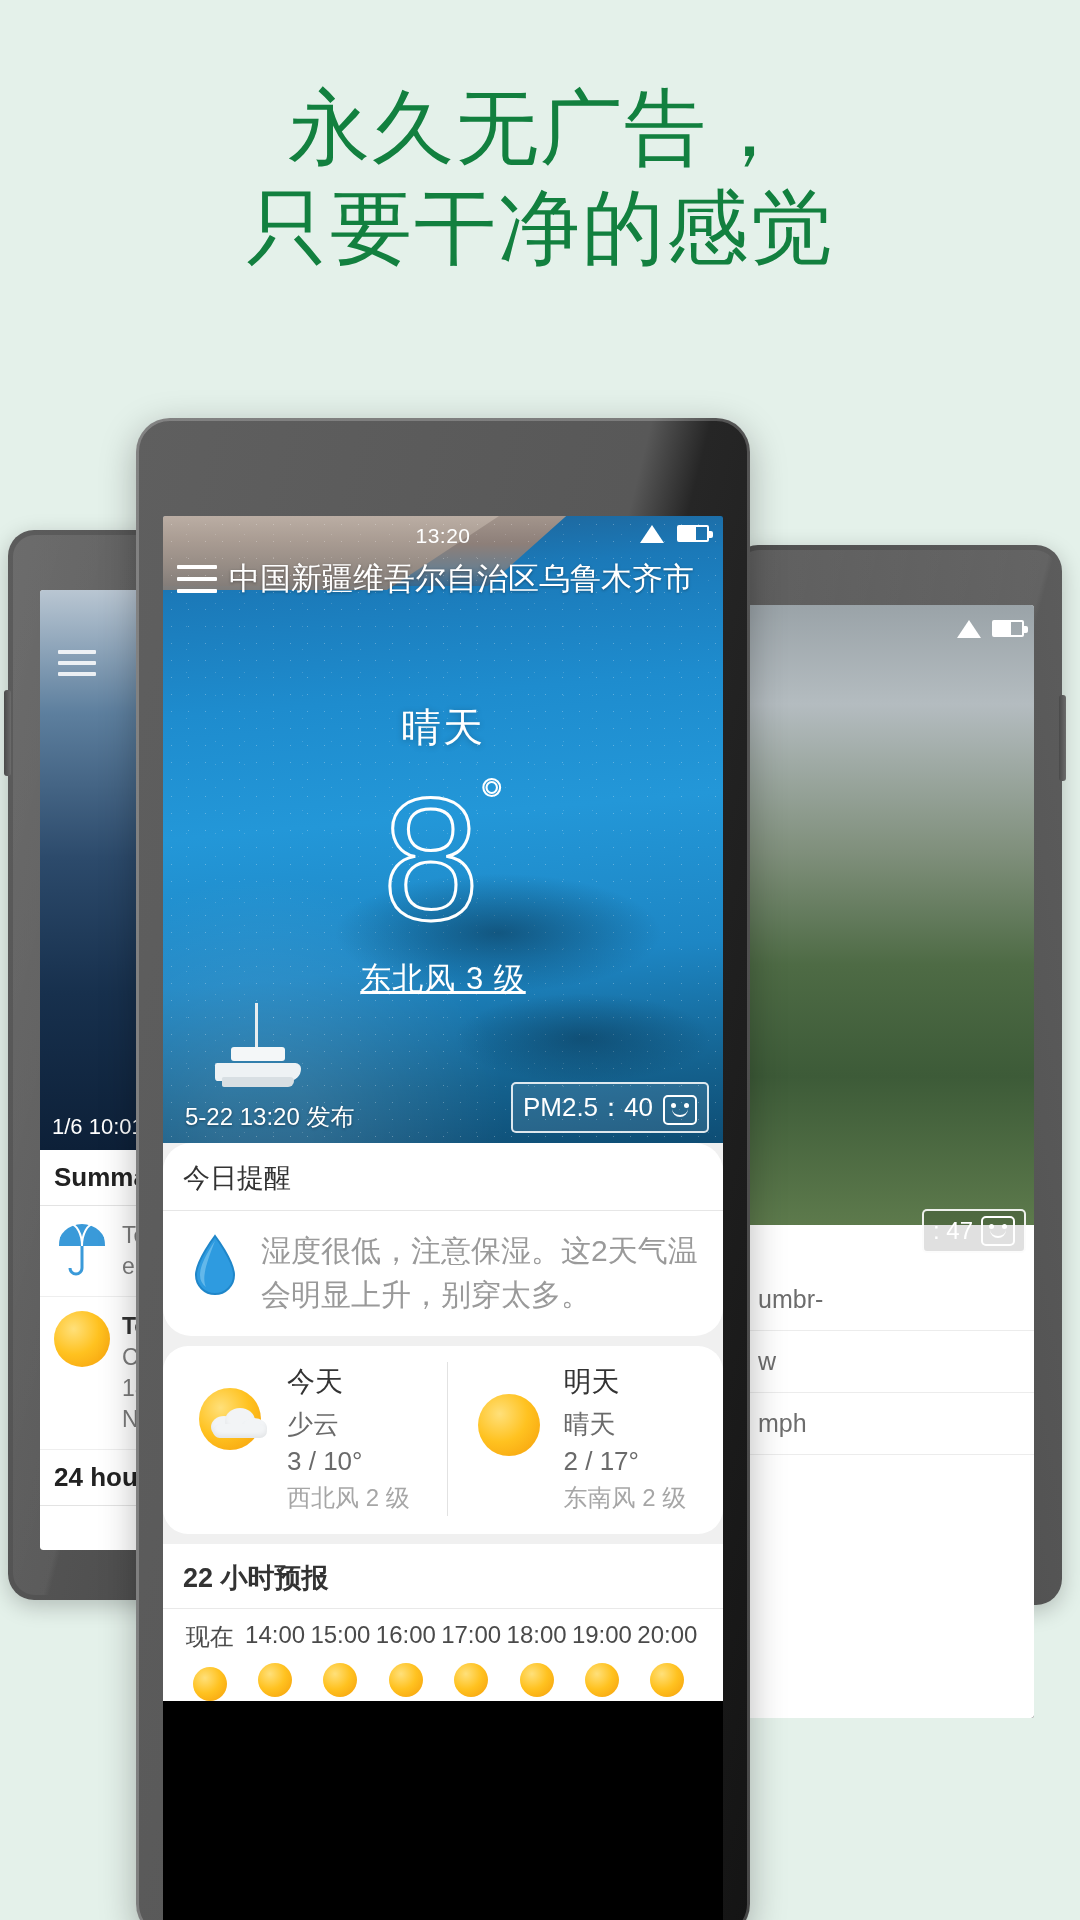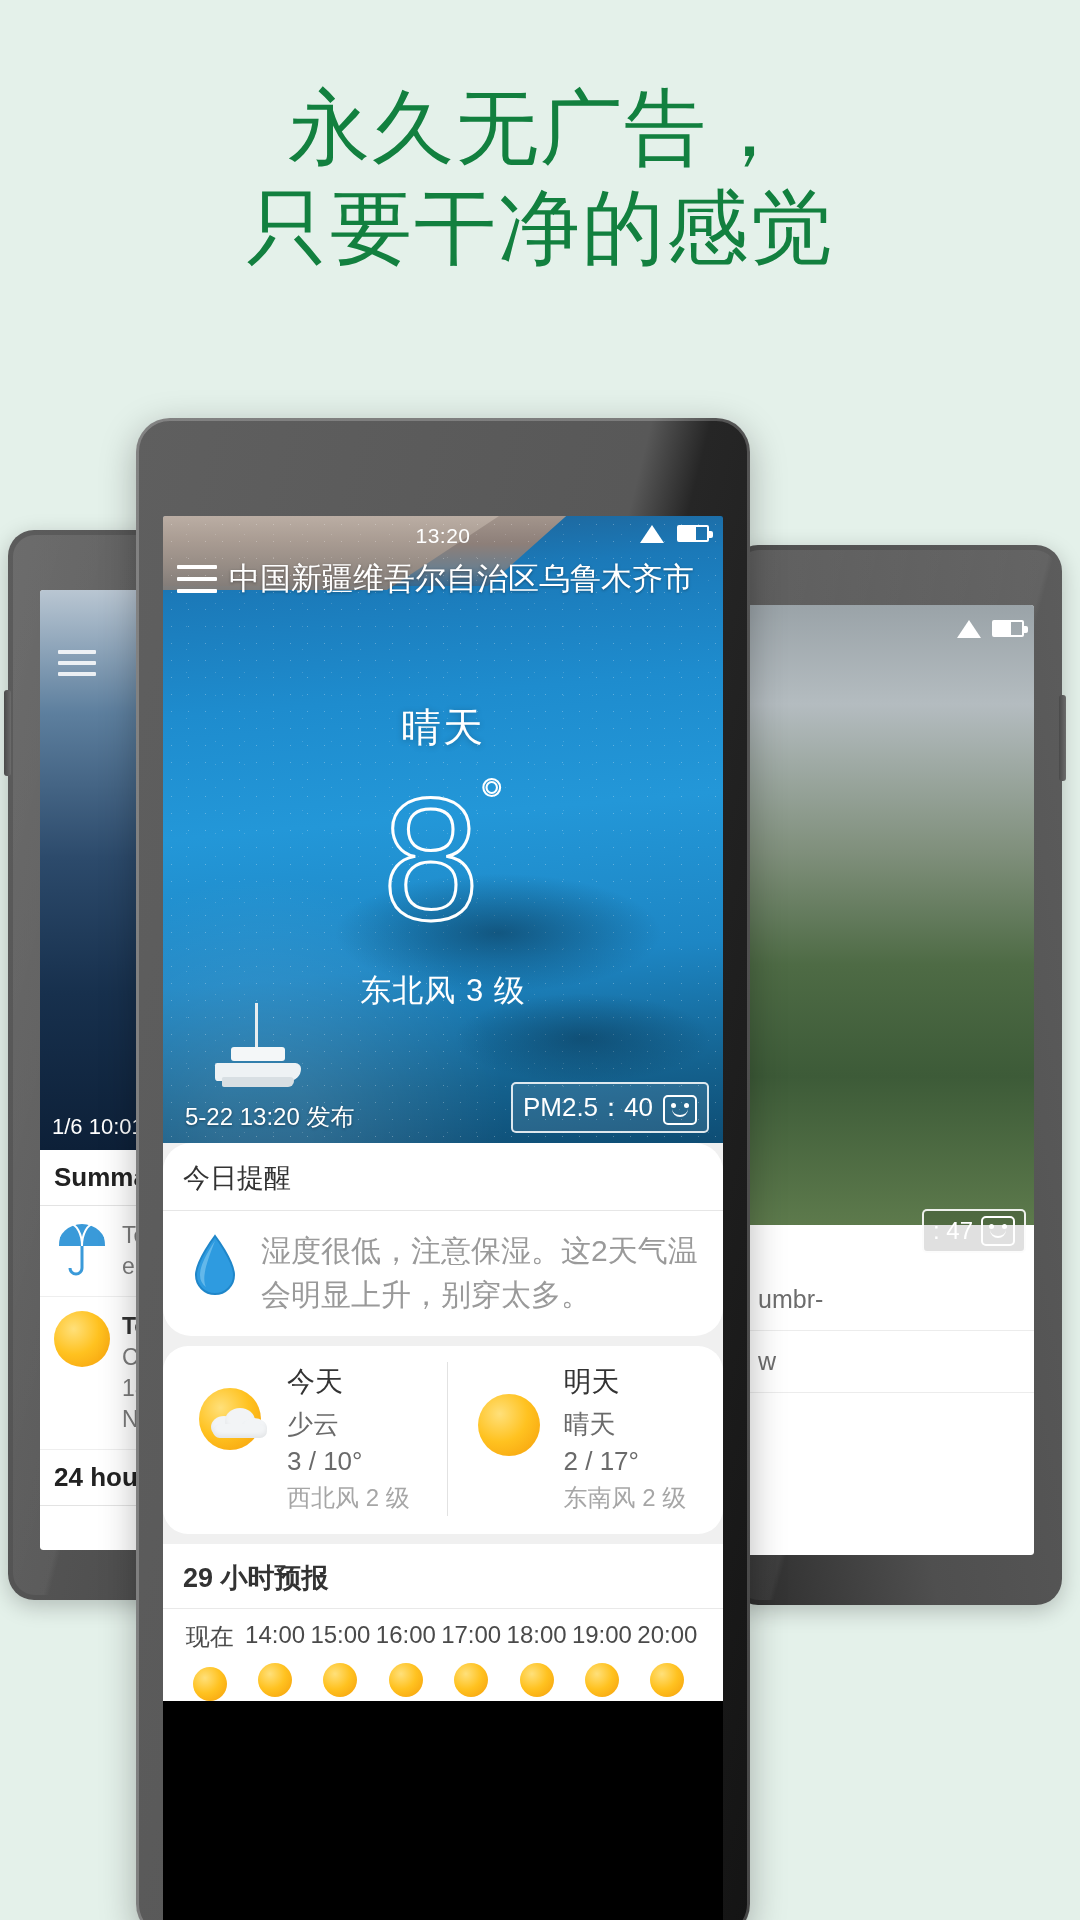--- a/index.html
+++ b/index.html
@@ -53,21 +53,21 @@
     background: linear-gradient(100deg,#5c5c5c 0%,#4f4f4f 60%,#2b2b2b 100%);
   }
   #phone-left .screen { left: 32px; top: 60px; width: 290px; height: 960px; border-radius: 3px; }
   #phone-left .sidebtn { left:-4px; top:160px; height:86px; }
 
   
   #phone-right {
     right: 18px; top: 545px; width: 330px; height: 1060px;
     background: linear-gradient(260deg,#5c5c5c 0%,#4f4f4f 60%,#2b2b2b 100%);
   }
-  #phone-right .screen { right: 28px; top: 60px; width: 290px; height: 950px; border-radius:3px; }
+  #phone-right .screen { right: 28px; top: 60px; width: 290px; height: 1113px; border-radius:3px; }
   #phone-right .sidebtn { right:-4px; top:150px; height:86px; }
 
   
   #phone-center {
     left: 136px; top: 418px; width: 614px; height: 1520px;
     border-radius: 34px;
     background: linear-gradient(104deg,#5f5f5f 0%,#585858 52%,#262626 58%,#141414 100%);
     box-shadow: 0 10px 36px rgba(0,0,0,.28);
   }
   #phone-center .bezel-hl {
@@ -167,21 +167,21 @@
   .cond { color:#fff; font-size:40px; letter-spacing:2px; text-shadow:0 1px 6px rgba(0,0,0,.25); }
   .temp-big {
     color:#fff; font-size: 175px; line-height: 1;
     margin-top: 16px;
     font-weight: 100;
     -webkit-text-stroke: 3px #fff;
     color: transparent;
     font-family: "Liberation Sans", "DejaVu Sans", sans-serif;
     position: relative; display:inline-block;
   }
-  .wind { color:#fff; font-size:31px; margin-top: 24px; letter-spacing:1px; }
+  .wind { color:#fff; font-size:31px; margin-top: 12px; letter-spacing:1px;text-decoration:underline; }
 
   .hero-footer {
     position:absolute; left:8px; right:0; bottom:10px;
     display:flex; align-items:flex-end; justify-content:space-between;
     padding: 0 14px; z-index:3;
   }
   .pubtime { color:#fff; font-size:24px; text-shadow:0 1px 3px rgba(0,0,0,.4); }
   .pm-badge {
     display:flex; align-items:flex-end; gap:10px;
     border:2px solid rgba(255,255,255,.85); border-radius:5px;
@@ -354,20 +354,21 @@
         <div class="rs-badge">
           <span>: 47</span>
           <span class="pm-face">
               <i class="smile"></i>
             </span>
         </div>
       </div>
       <div style="height:44px;background:#fff"></div>
       <div class="rs-line">umbr-</div>
       <div class="rs-line">w</div>
+      <div class="rs-line">mph</div>
     </div>
   </div>
 </div>
 
 <div class="phone" id="phone-center">
   <div class="bezel-hl"></div>
   <div class="cam" id="sensor"></div>
   <div class="cam" id="frontcam"></div>
 
   <div class="screen">
@@ -462,21 +463,21 @@
           <span class="daytext">
             <div class="day-name">明天</div>
             <div class="day-cond">晴天</div>
             <div class="day-temp">2 / 17°</div>
             <div class="day-wind">东南风 2 级</div>
           </span>
         </div>
       </div>
 
       <div class="hourly">
-        <div class="hourly-title">29 小时预报</div>
+        <div class="hourly-title">22 小时预报</div>
         <div class="hours">
           <div class="hour">
             <div class="hlab">现在</div>
             <div class="hico"></div>
           </div>
           <div class="hour">
             <div class="hlab">14:00</div>
             <div class="hico"></div>
           </div>
           <div class="hour">

